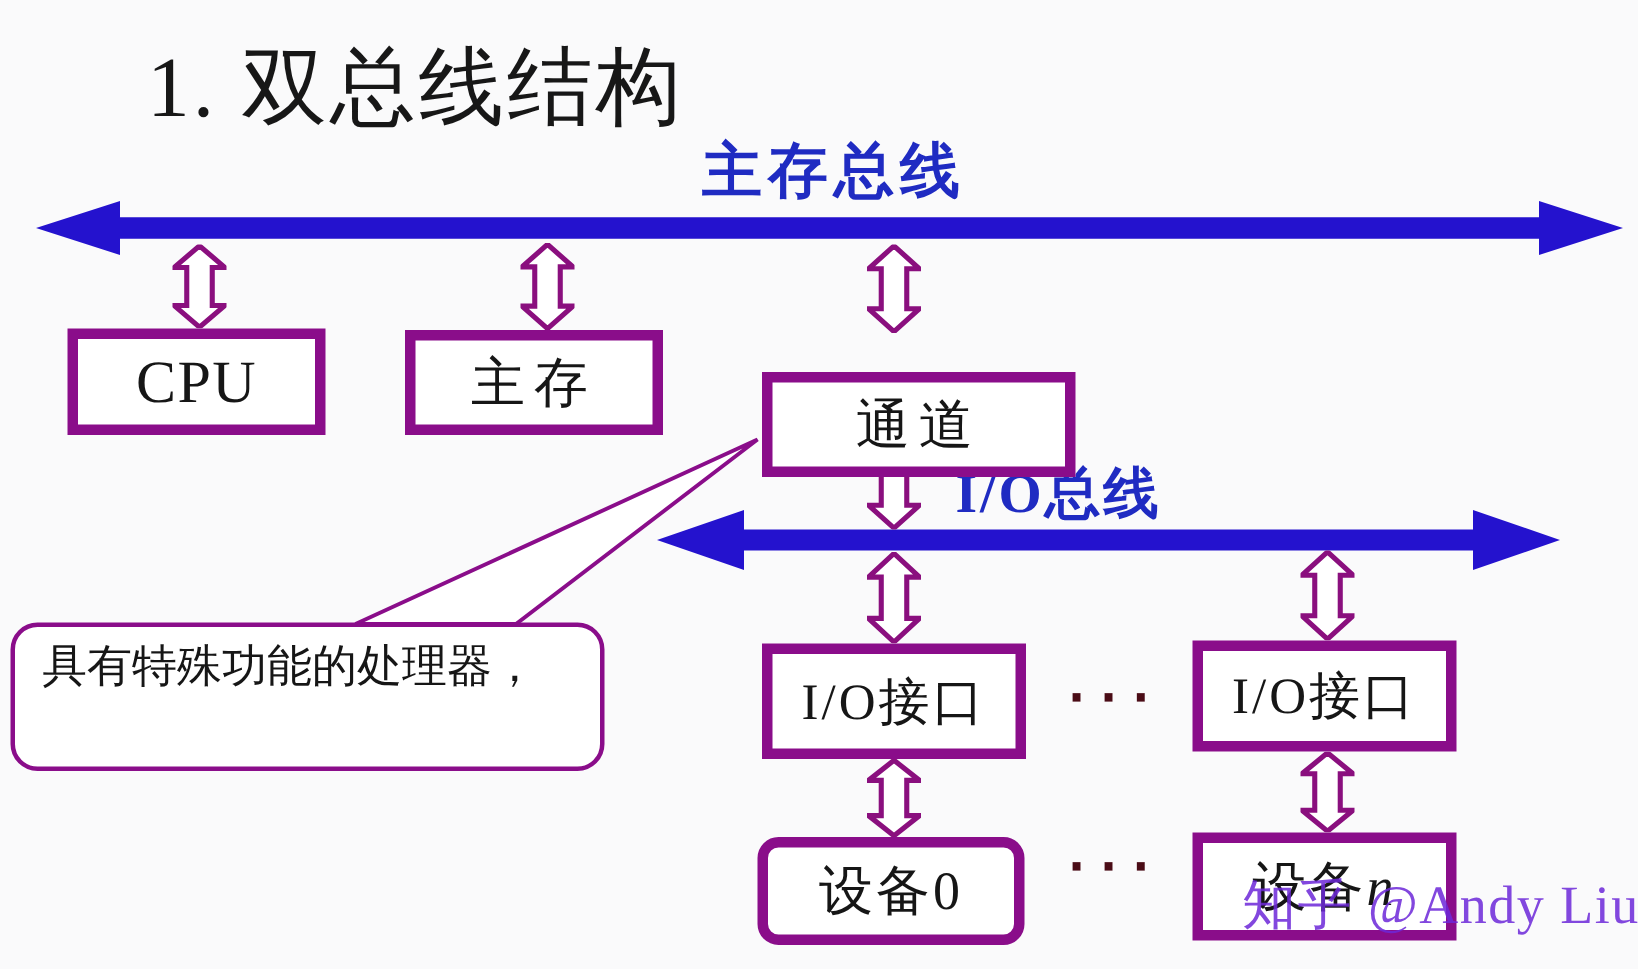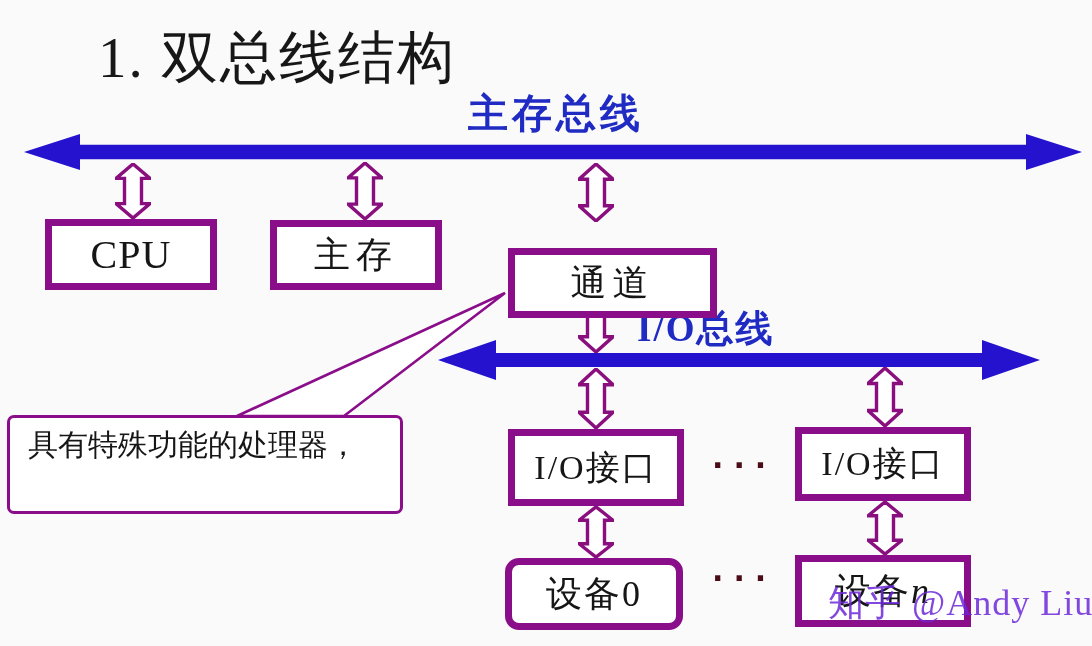--- a/index.html
+++ b/index.html
@@ -31,21 +31,21 @@
   #node-device-0{left:505px;top:558px;width:178px;height:72px;letter-spacing:2px;border-radius:14px;}
   #node-device-n{left:795px;top:555px;width:176px;height:72px;letter-spacing:2px;}
   .ellipsis{
     position:absolute;color:#4a0c16;font-size:30px;font-weight:bold;
     letter-spacing:10px;z-index:2;font-family:"DejaVu Sans",sans-serif;
   }
   #ellipsis-row-1{left:712px;top:448px;}
   #ellipsis-row-2{left:712px;top:561px;}
   .callout{
     position:absolute;left:7px;top:415px;width:396px;height:99px;box-sizing:border-box;
-    border:3px solid #8a0d8a;border-radius:7px;background:#ffffff;z-index:2;
+    border:3px solid #8a0d8a;border-radius:18px;background:#ffffff;z-index:2;
     padding:7px 0 0 18px;font-size:30px;color:#161616;line-height:40px;white-space:nowrap;
   }
   .watermark{
     position:absolute;left:828px;top:579px;z-index:3;
     font-family:Liberation Serif, serif;
     font-size:36px;color:#6d28d9;opacity:0.85;letter-spacing:1px;white-space:nowrap;
   }
 </style>
 </head>
 <body>

